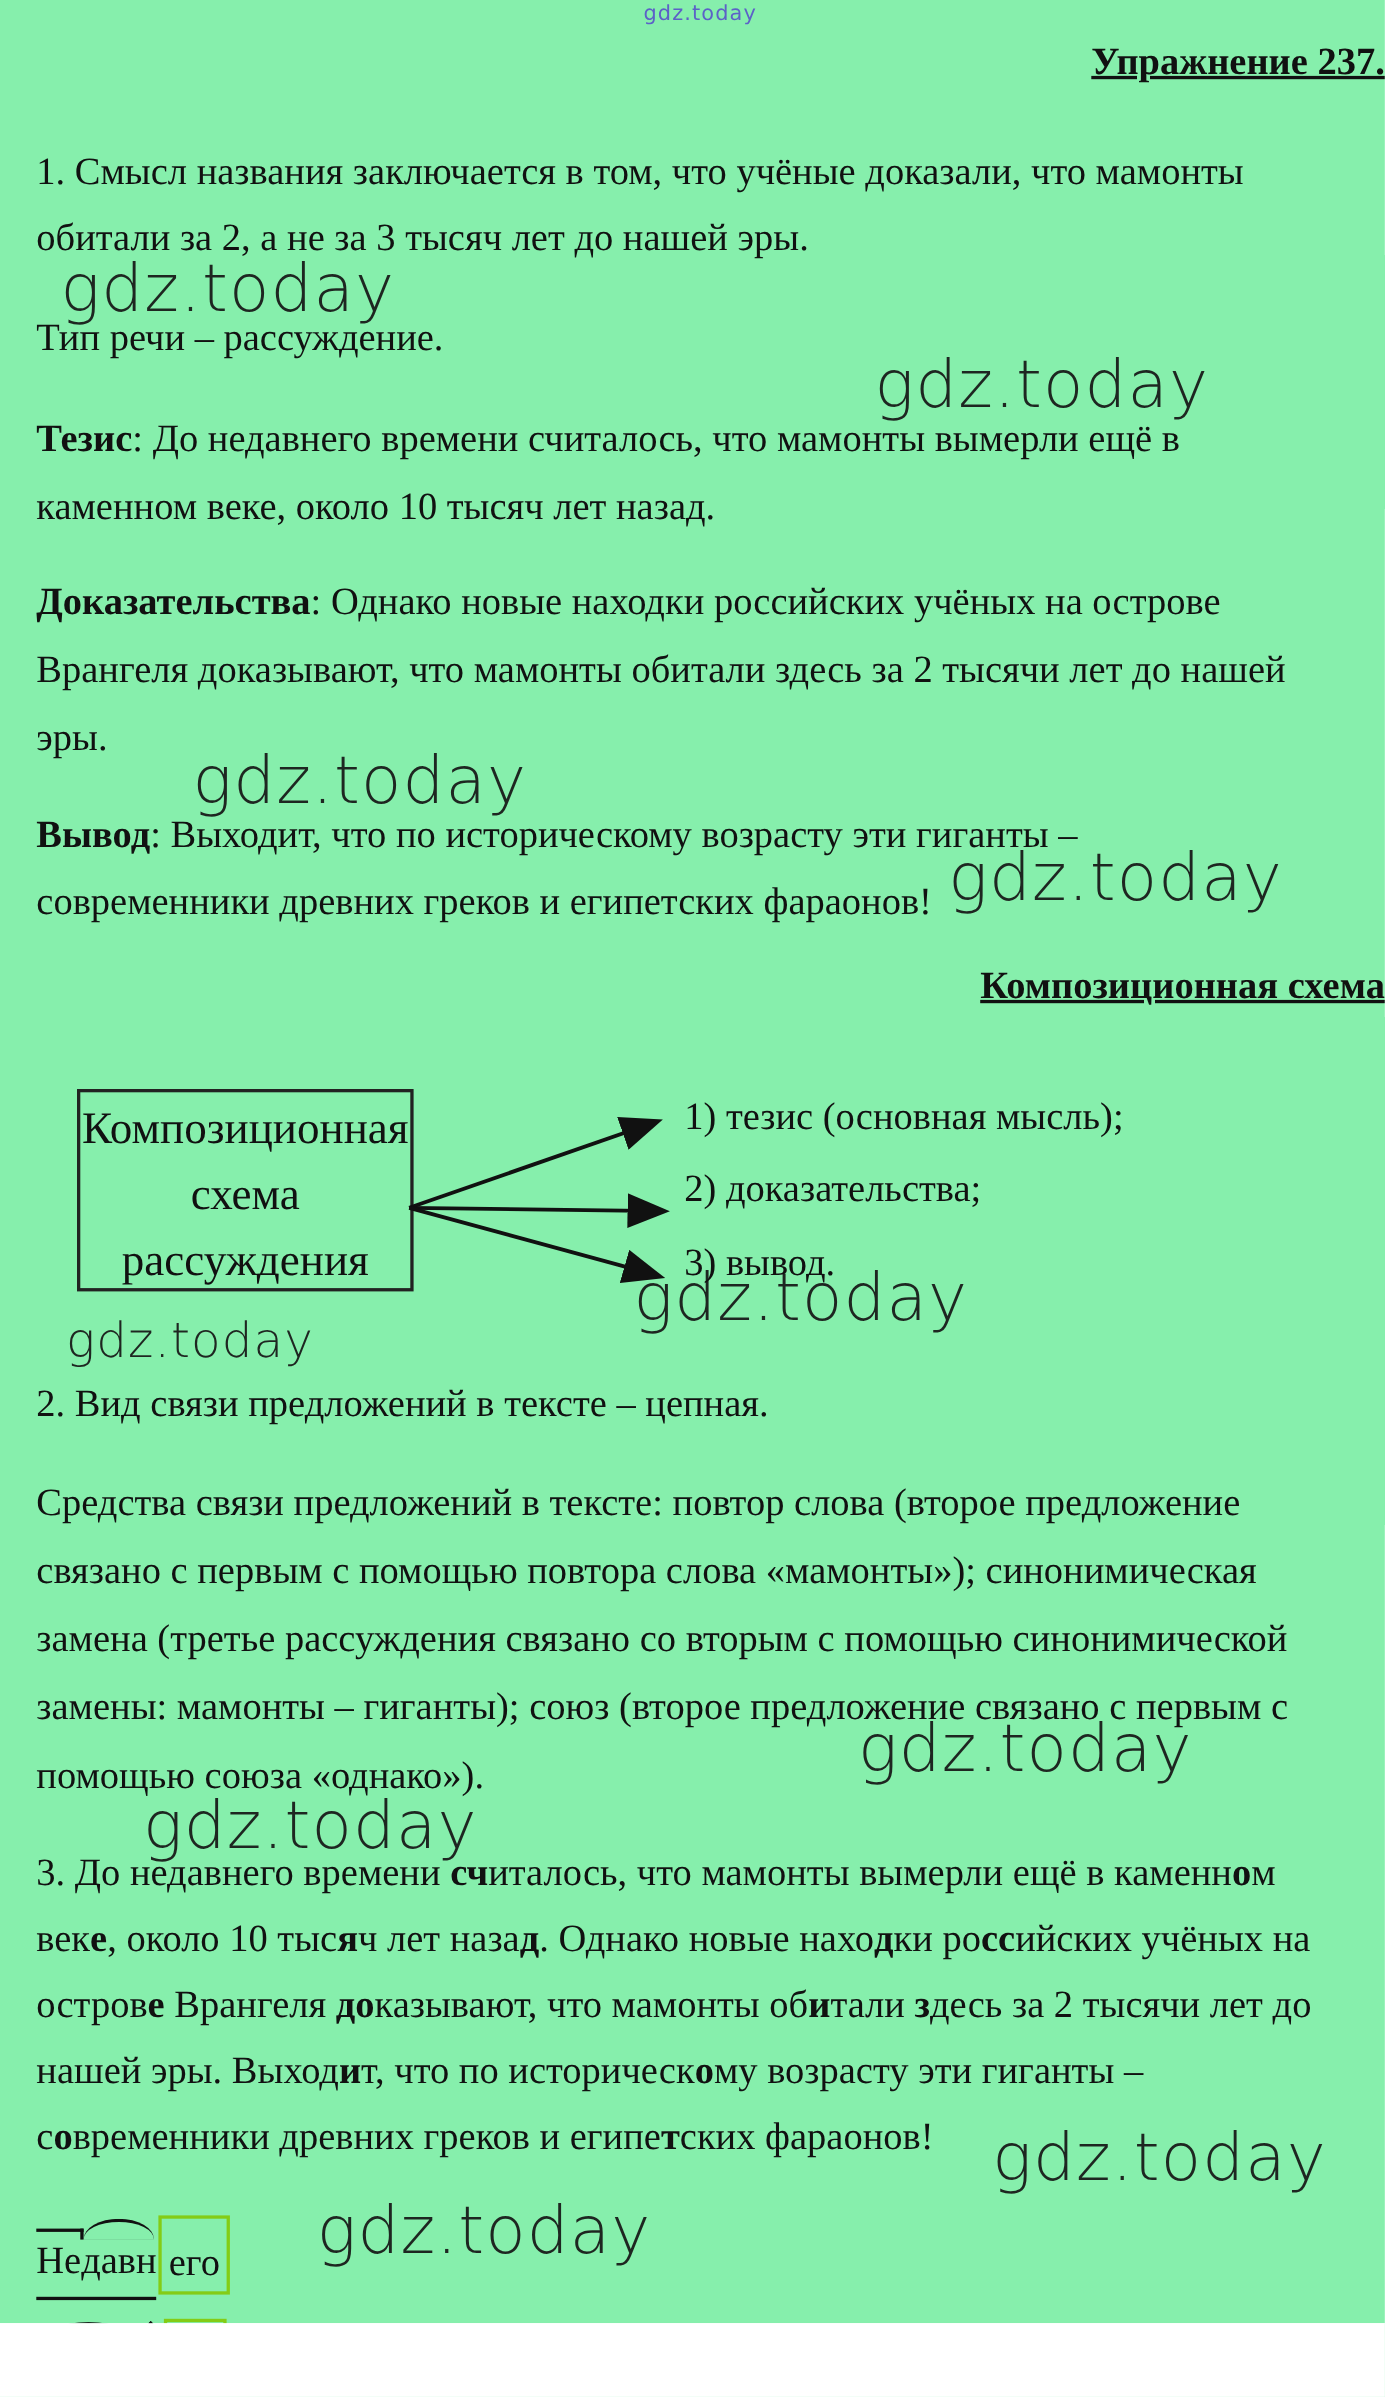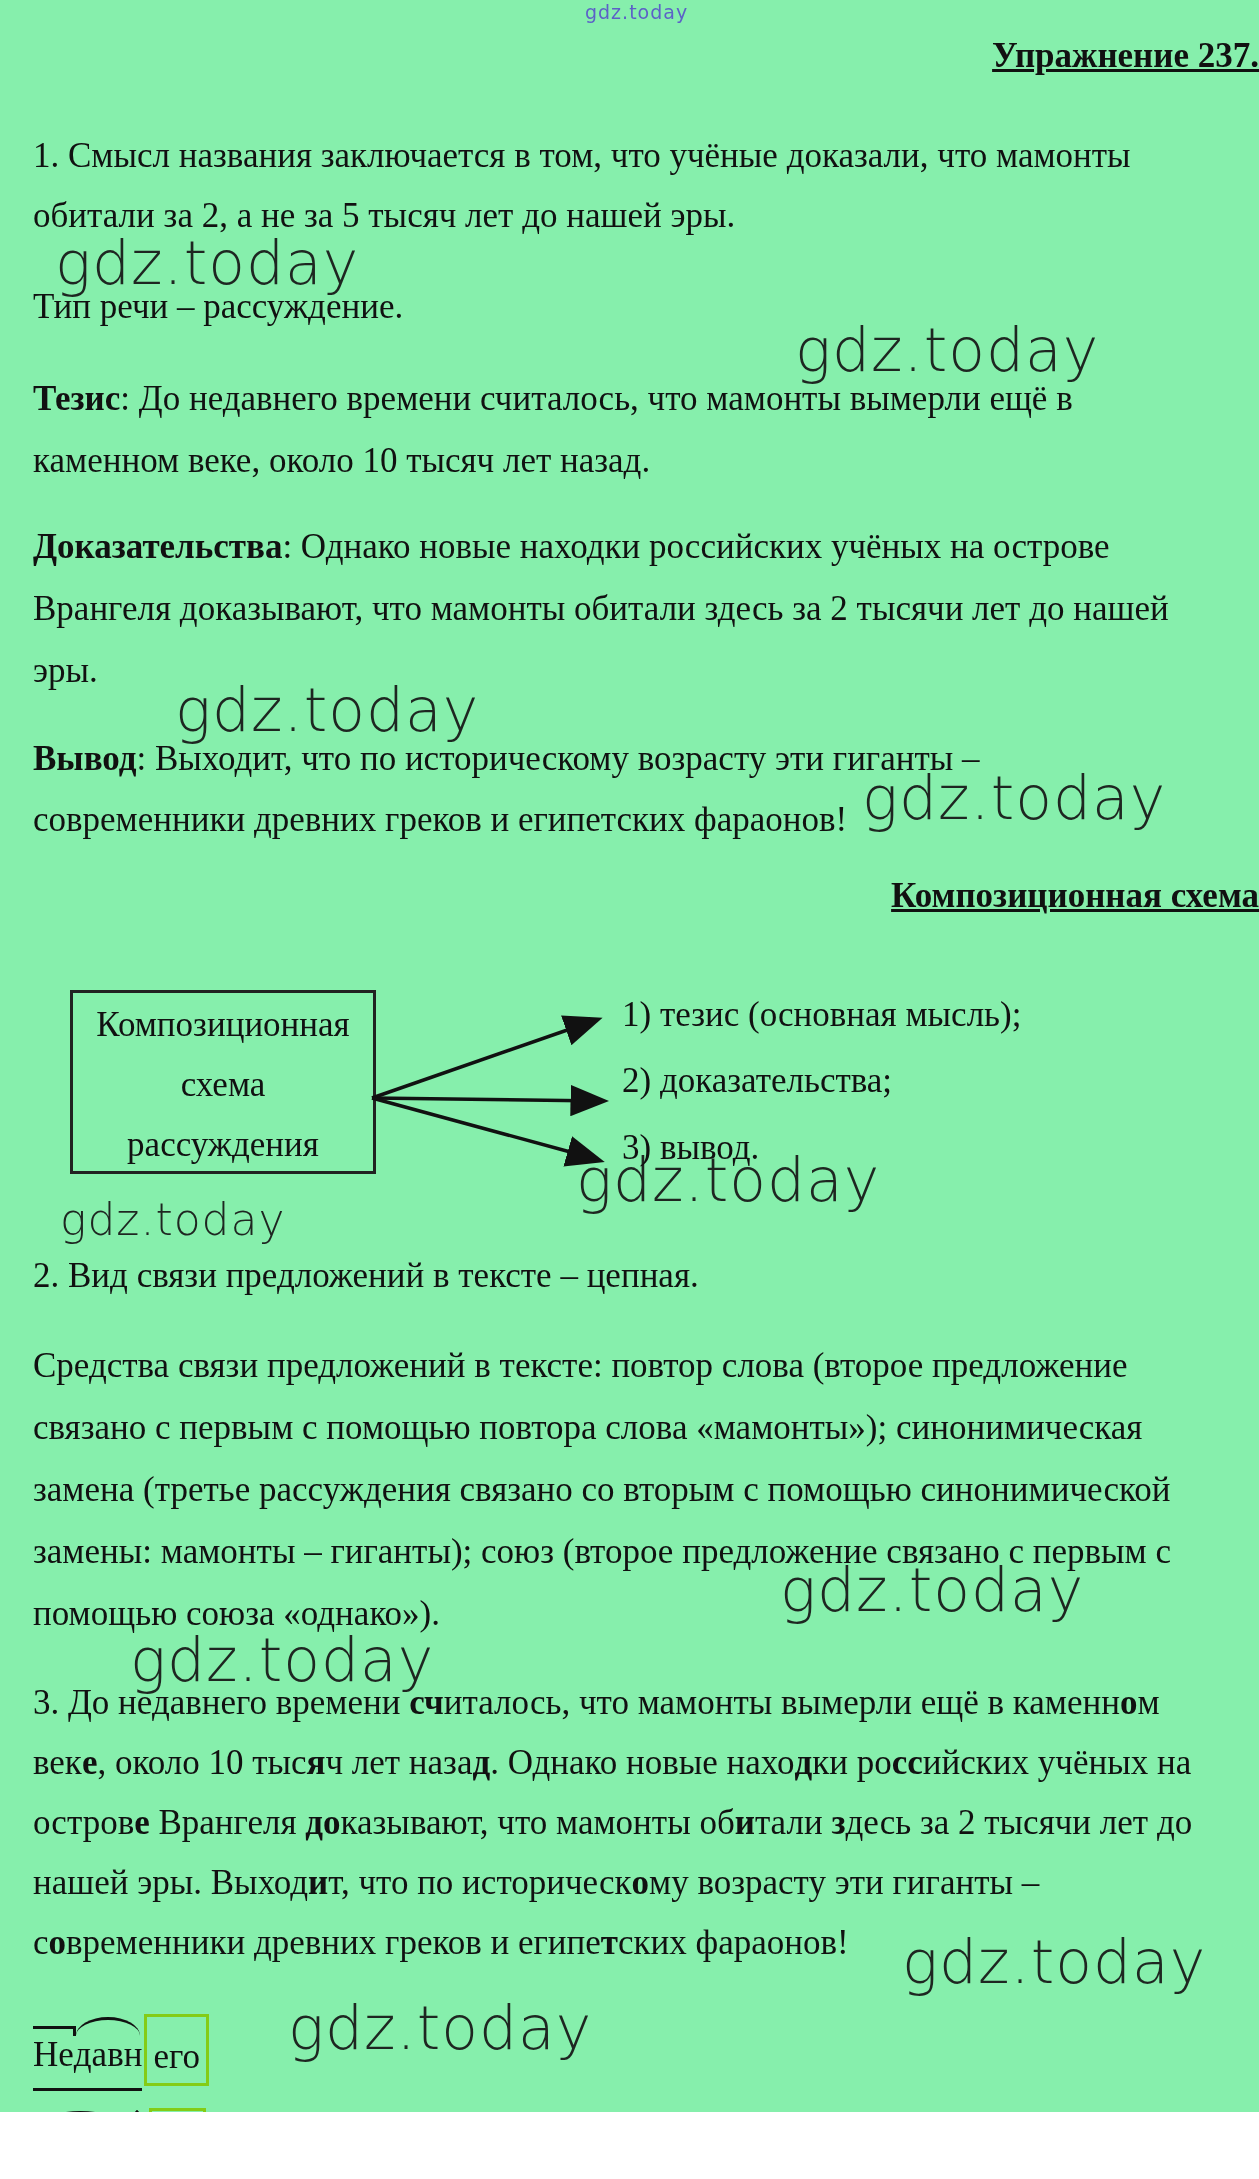--- a/index.html
+++ b/index.html
@@ -16,21 +16,21 @@
   
   .tline{white-space:nowrap;}
   .body-text{position:absolute;left:33px;font-size:35px;line-height:60px;}
   .lh62{line-height:62px;}
   .lh61{line-height:61px;}
   .b{font-weight:bold;}
   .title{position:absolute;left:0;width:100%;text-align:right;font-size:35px;font-weight:bold;text-decoration:underline;}
 
   
   .scheme-box{position:absolute;left:70px;top:990px;width:300px;height:176px;
-              border:3px solid #222;text-align:center;font-size:35px;line-height:60px;padding-top:2px;}
+              border:3px solid #222;text-align:center;font-size:41px;line-height:60px;padding-top:2px;}
   .scheme-item{position:absolute;left:622px;font-size:35px;white-space:nowrap;}
 
   
   .morph{position:absolute;left:33px;font-size:35px;white-space:nowrap;line-height:1.15;}
   .morph .stem{position:relative;display:inline-block;border-bottom:3px solid #111;padding-bottom:13px;}
   .morph .prefix{position:relative;display:inline-block;}
   .morph .prefix::before{content:'';position:absolute;left:0;right:-2px;top:-9px;border-top:3px solid #111;}
   .morph .prefix::after{content:'';position:absolute;right:-2px;top:-9px;height:10px;border-right:3px solid #111;}
   .morph .root{position:relative;display:inline-block;}
   .morph .root::before{content:'';position:absolute;left:2px;right:2px;top:-18px;height:16px;
@@ -55,21 +55,21 @@
   <div class="wm wm-44" style="left:60px;top:1198px;">gdz.today</div>
   <div class="wm wm-60" style="left:780px;top:1560px;">gdz.today</div>
   <div class="wm wm-60" style="left:130px;top:1630px;">gdz.today</div>
   <div class="wm wm-60" style="left:902px;top:1932px;">gdz.today</div>
   <div class="wm wm-60" style="left:288px;top:1998px;">gdz.today</div>
 
   <div class="title" style="top:36px;">Упражнение 237.</div>
 
   <div class="body-text" style="top:126px;">
     <div class="tline">1. Смысл названия заключается в том, что учёные доказали, что мамонты</div>
-    <div class="tline">обитали за 2, а не за 5 тысяч лет до нашей эры.</div>
+    <div class="tline">обитали за 2, а не за 3 тысяч лет до нашей эры.</div>
   </div>
 
   <div class="body-text" style="top:277px;">
     <div class="tline">Тип речи – рассуждение.</div>
   </div>
 
   <div class="body-text lh62" style="top:368px;">
     <div class="tline"><span class="b">Тезис</span><span>: До недавнего времени считалось, что мамонты вымерли ещё в</span></div>
     <div class="tline">каменном веке, около 10 тысяч лет назад.</div>
   </div>

